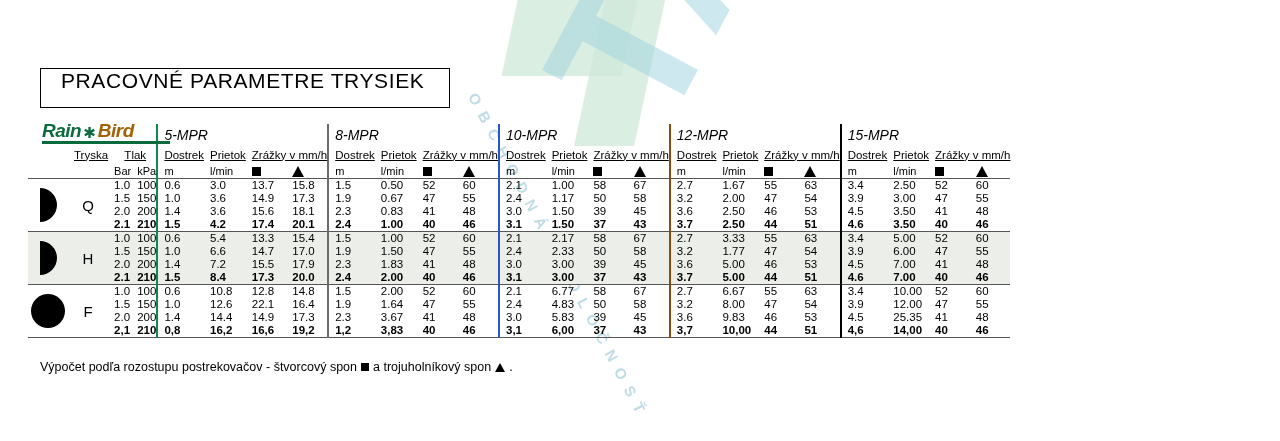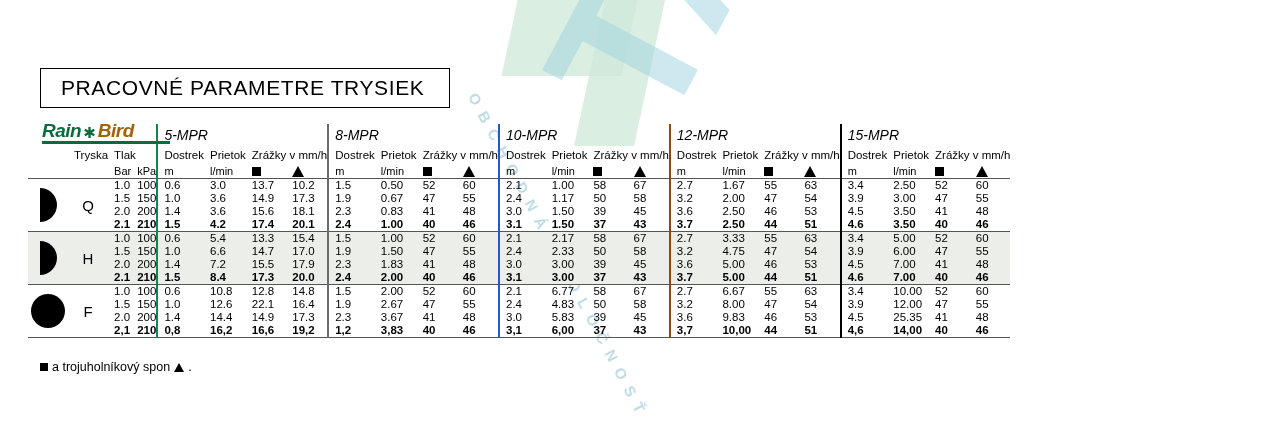--- a/index.html
+++ b/index.html
@@ -77,21 +77,21 @@
 
   
   .title-box {
     position: absolute;
     left: 40px;
     top: 68px;
     width: 410px;
     height: 40px;
     border: 1px solid #000;
     display: flex;
-    align-items: center;
+    align-items: flex-start;
     padding-left: 20px;
     box-sizing: border-box;
     background: rgba(255,255,255,0.85);
     z-index: 3;
   }
   .title-box .title-text {
     font-size: 21px;
     letter-spacing: .6px;
   }
 
@@ -156,23 +156,24 @@
     font-size: 14px;
     font-weight: bold;
     text-align: left;
     height: 22px;
     padding-left: 6px !important;
     font-style: italic;
   }
   .col-head {
     font-size: 11.5px;
     font-weight: bold;
-    text-align: left;
+    text-align: center;
     height: 17px;
     padding-left: 6px !important;
+    text-decoration: underline;
   }
   .col-unit {
     font-size: 11px;
     text-align: left;
     height: 15px;
     padding-left: 6px !important;
   }
   .nozzle-label {
     font-size: 15px;
     font-weight: bold;
@@ -360,21 +361,21 @@
           <div class="shape-wrap">
             <div class="shape-q"></div>
           </div>
         </td>
         <td rowspan="4" class="nozzle-label">Q</td>
         <td class="num">1.0</td>
         <td class="num">100</td>
         <td class="num vdiv-5">0.6</td>
         <td class="num">3.0</td>
         <td class="num">13.7</td>
-        <td class="num">10.2</td>
+        <td class="num">15.8</td>
         <td class="num vdiv-8">1.5</td>
         <td class="num">0.50</td>
         <td class="num">52</td>
         <td class="num">60</td>
         <td class="num vdiv-10">2.1</td>
         <td class="num">1.00</td>
         <td class="num">58</td>
         <td class="num">67</td>
         <td class="num vdiv-12">2.7</td>
         <td class="num">1.67</td>
@@ -499,21 +500,21 @@
         <td class="num">17.0</td>
         <td class="num vdiv-8">1.9</td>
         <td class="num">1.50</td>
         <td class="num">47</td>
         <td class="num">55</td>
         <td class="num vdiv-10">2.4</td>
         <td class="num">2.33</td>
         <td class="num">50</td>
         <td class="num">58</td>
         <td class="num vdiv-12">3.2</td>
-        <td class="num">4.75</td>
+        <td class="num">1.77</td>
         <td class="num">47</td>
         <td class="num">54</td>
         <td class="num vdiv-15">3.9</td>
         <td class="num">6.00</td>
         <td class="num">47</td>
         <td class="num">55</td>
       </tr>
       <tr class=" band-shade">
         <td class="num">2.0</td>
         <td class="num">200</td>
@@ -596,21 +597,21 @@
         <td class="num">60</td>
       </tr>
       <tr>
         <td class="num">1.5</td>
         <td class="num">150</td>
         <td class="num vdiv-5">1.0</td>
         <td class="num">12.6</td>
         <td class="num">22.1</td>
         <td class="num">16.4</td>
         <td class="num vdiv-8">1.9</td>
-        <td class="num">2.67</td>
+        <td class="num">1.64</td>
         <td class="num">47</td>
         <td class="num">55</td>
         <td class="num vdiv-10">2.4</td>
         <td class="num">4.83</td>
         <td class="num">50</td>
         <td class="num">58</td>
         <td class="num vdiv-12">3.2</td>
         <td class="num">8.00</td>
         <td class="num">47</td>
         <td class="num">54</td>
@@ -667,17 +668,18 @@
         <td class="num">40</td>
         <td class="num">46</td>
       </tr>
       <tr class="band-sep">
         <td colspan="24"></td>
       </tr>
     </tbody>
 </table>
 
 <div class="footnote">
+  <span>Výpočet podľa rozostupu postrekovačov - štvorcový spon</span>
   <span class="sq-icon"></span>
   <span>a trojuholníkový spon</span>
   <span class="tri-icon"></span>
   <span>.</span>
 </div>
 
 </body></html>

